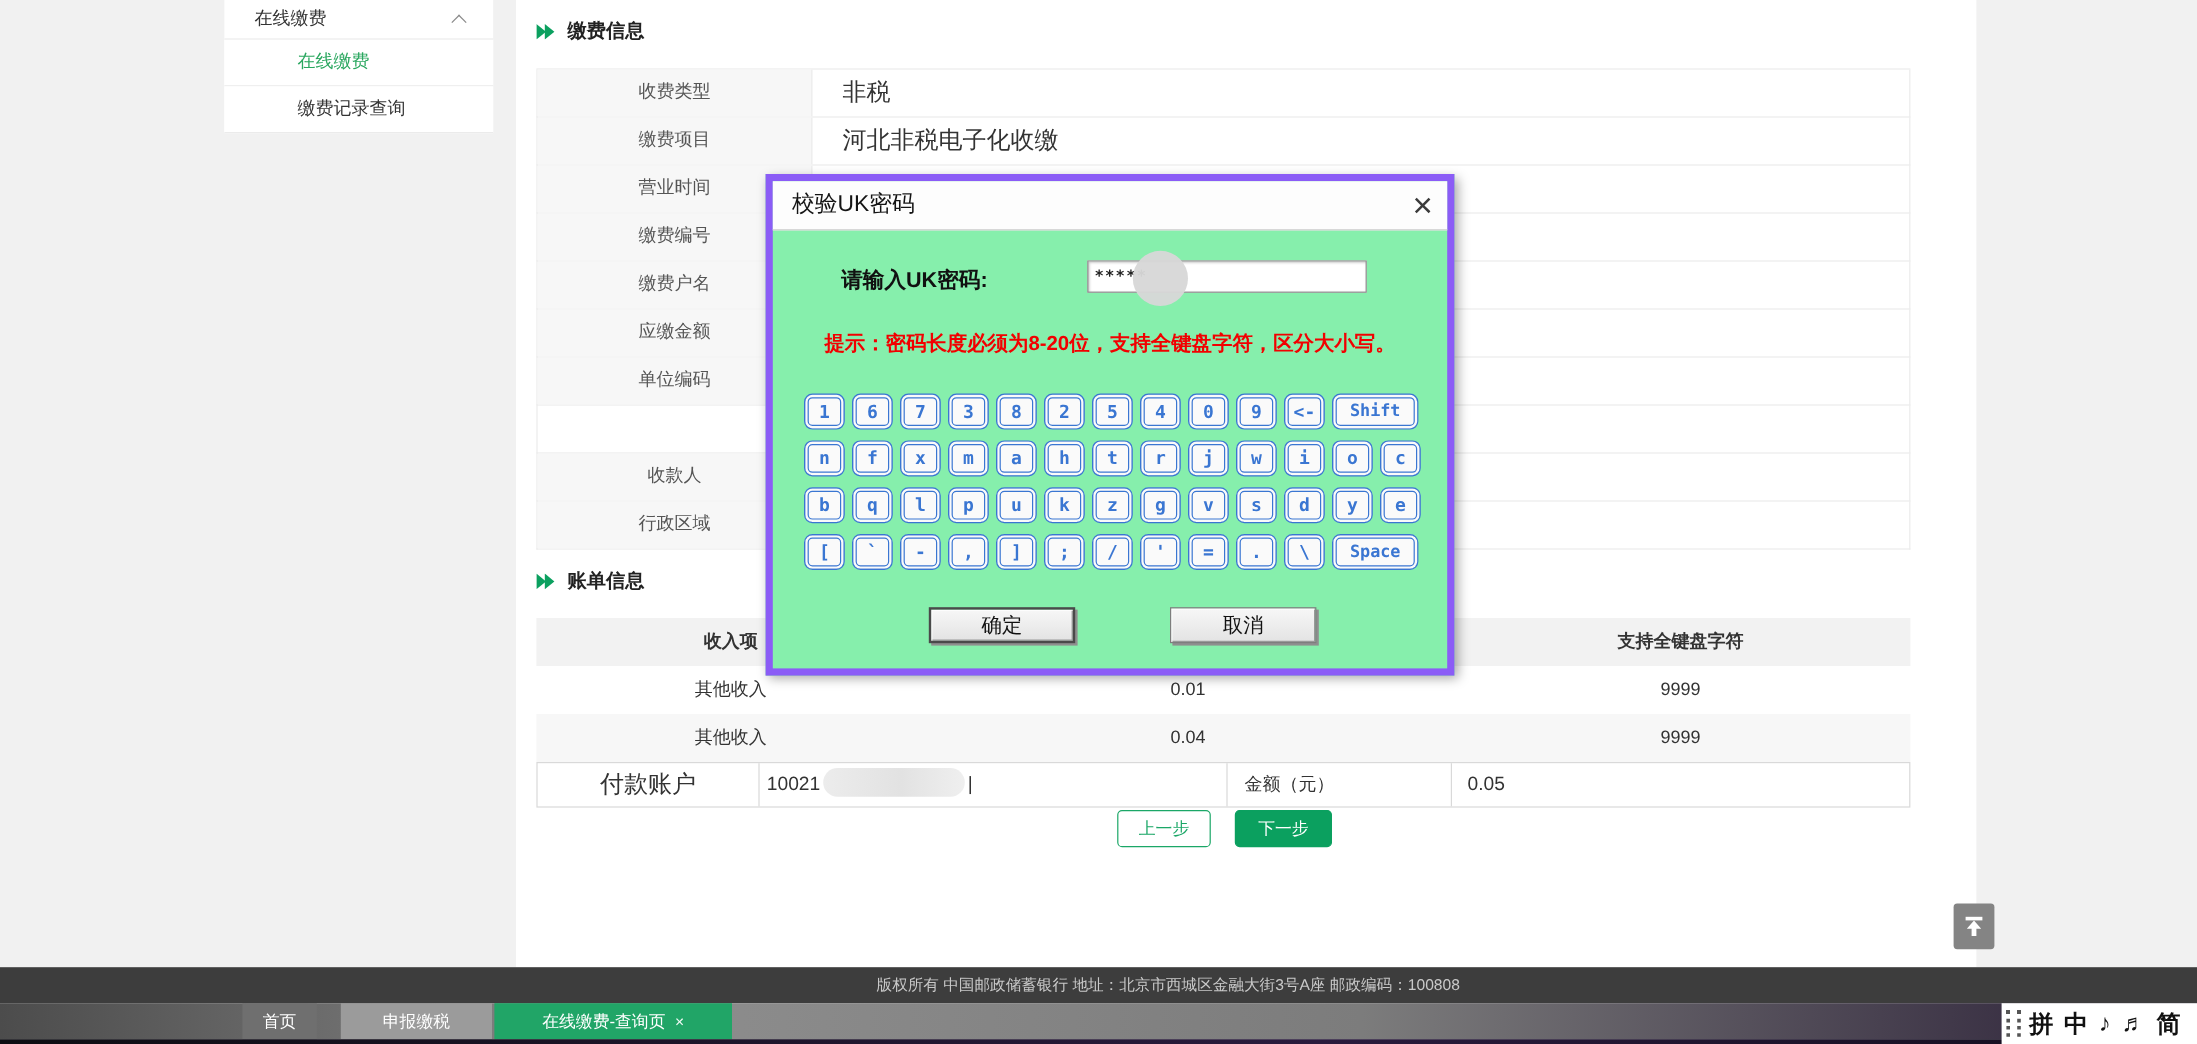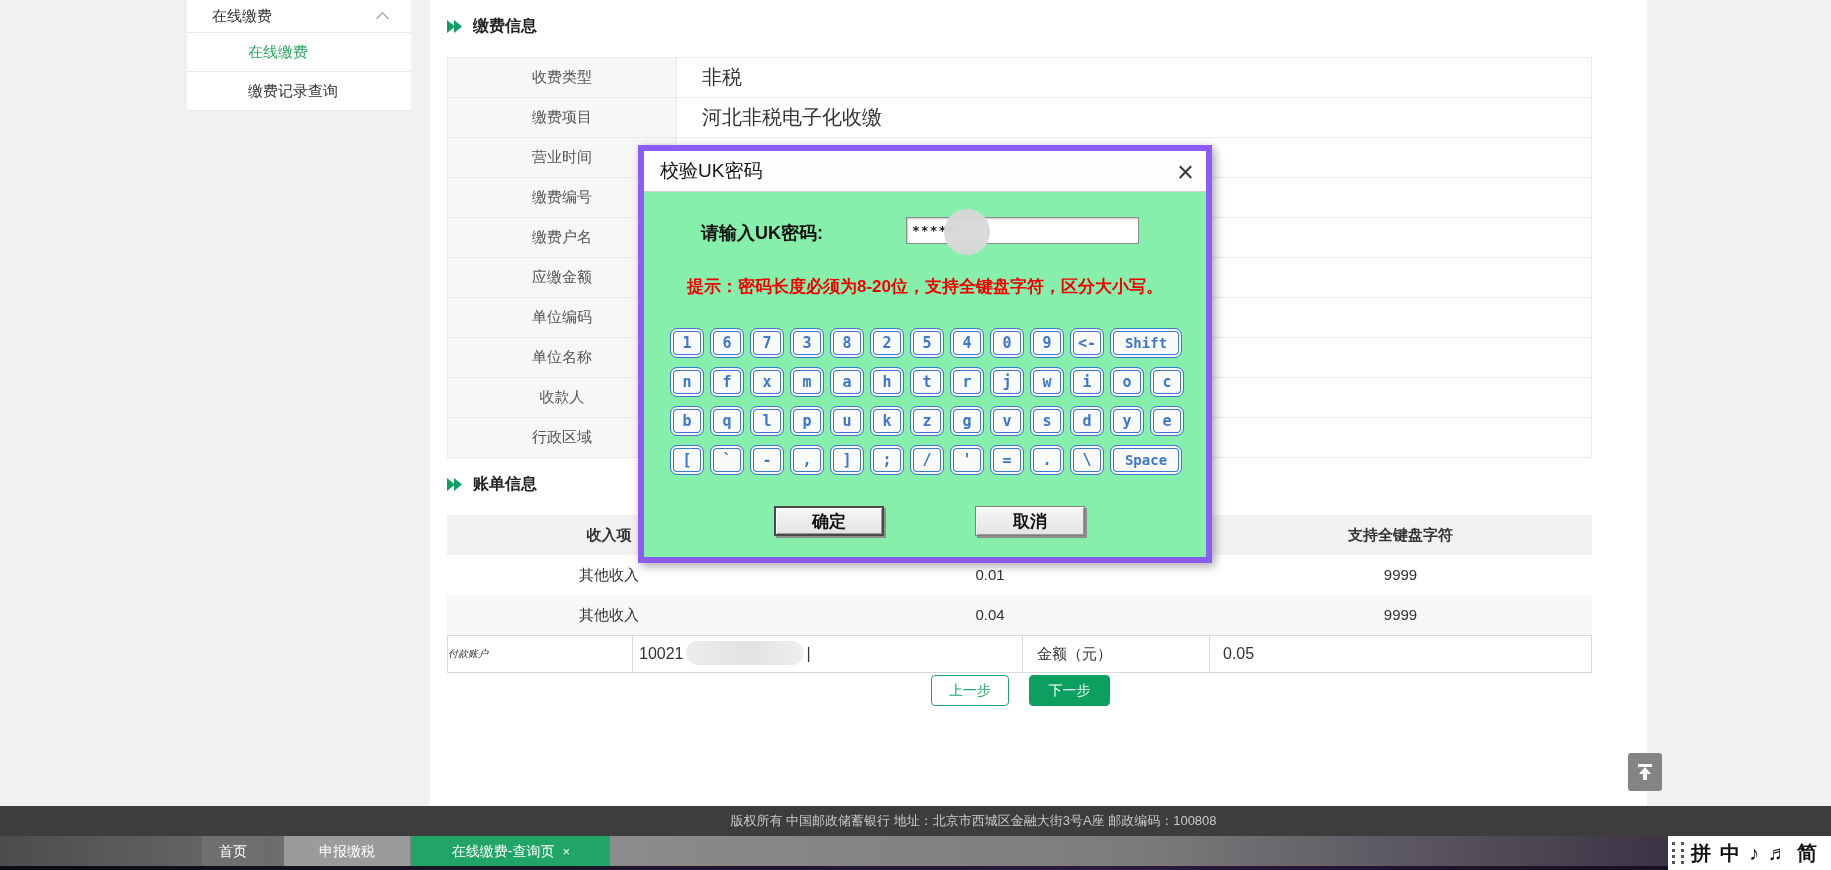--- a/index.html
+++ b/index.html
@@ -23,21 +23,21 @@
   .form-value{flex:1;line-height:38px;padding-left:25px;font-size:20px;color:#333;}
 
   .bill-header{position:absolute;left:17px;top:515px;width:1145px;height:40px;background:#f2f2f2;display:flex;font-size:15px;font-weight:bold;color:#333;}
   .bill-row{position:absolute;left:17px;width:1145px;height:40px;display:flex;font-size:15px;color:#333;}
   .bc1{width:324px;text-align:center;line-height:40px;}
   .bc2{width:438px;text-align:center;line-height:40px;}
   .bc3{width:383px;text-align:center;line-height:40px;}
 
   .payer-row{position:absolute;left:17px;top:635px;width:1145px;height:38px;display:flex;border:1px solid #d9d9d9;box-sizing:border-box;font-size:16px;color:#333;}
   .payer-row .cell{border-right:1px solid #d9d9d9;line-height:36px;box-sizing:border-box;}
-  .pc1{width:185px;text-align:left;font-size:10px;font-style:italic;}
+  .pc1{width:185px;text-align:center;font-size:20px;}
   .pc2{width:390px;padding-left:6px;position:relative;}
   .pc3{width:187px;padding-left:14px;font-size:15px;}
   .pc4{flex:1;padding-left:13px;border-right:none !important;}
   .blur-chip{display:inline-block;vertical-align:middle;width:118px;height:24px;margin:0 3px 3px 2px;border-radius:12px;background:linear-gradient(90deg,#ececec,#e2e2e2 55%,#efefef);}
 
   .step-btns{position:absolute;left:0;top:673px;width:1217px;}
   .btn-prev{position:absolute;left:501px;top:2px;width:78px;height:31px;box-sizing:border-box;background:#fff;border:1px solid #1ba767;border-radius:4px;color:#1ba767;font-size:14px;cursor:pointer;font-family:inherit;}
   .btn-next{position:absolute;left:599px;top:2px;width:81px;height:31px;box-sizing:border-box;background:#0ba05f;border:1px solid #0ba05f;border-radius:4px;color:#fff;font-size:14px;cursor:pointer;font-family:inherit;}
 
   
@@ -62,21 +62,21 @@
   .modal-close{position:absolute;right:12px;top:2px;font-size:29px;color:#3b3b3b;cursor:pointer;line-height:38px;font-weight:normal;}
   .pwd-row{position:absolute;left:0;top:62px;width:100%;}
   .pwd-label{position:absolute;left:57px;top:8px;font-size:18px;font-weight:bold;color:#111;}
   .pwd-input{position:absolute;left:262px;top:4px;width:233px;height:27px;box-sizing:border-box;background:#fff;border:1px solid #8a8a8a;box-shadow:inset 1px 1px 2px rgba(0,0,0,.22);font-family:"DejaVu Sans Mono",monospace;font-size:13px;font-weight:bold;color:#222;padding:0 0 0 5px;letter-spacing:1px;}
   .pwd-blur{position:absolute;left:300px;top:-4px;width:46px;height:46px;border-radius:50%;background:#d7d7d7;opacity:.96;}
   .hint{position:absolute;left:0;top:124px;width:100%;text-align:center;font-size:17px;font-weight:bold;color:#f20000;}
   .kb{position:absolute;left:26px;top:177px;width:522px;}
   .kb-row{display:flex;gap:6px;margin-bottom:9px;}
   .kb-key{width:34px;height:30px;box-sizing:border-box;border-radius:7px;background:#fafafa;border:1px solid #3a76d2;box-shadow:inset 0 0 0 2px #fafafa,inset 0 0 0 3px #3a76d2;color:#3a76d2;font-family:"DejaVu Sans Mono",monospace;font-size:15px;font-weight:bold;text-align:center;padding:0;cursor:pointer;}
   .kb-key.wide{width:72px;font-size:14px;}
-  .btn3d{position:absolute;width:110px;height:30px;box-sizing:border-box;background:linear-gradient(#f7f7f7,#e3e3e3);border:1px solid #7e7e7e;box-shadow:inset 1px 1px 0 #fff,inset -1px -1px 0 #9a9a9a,2px 2px 0 #8f8f8f;font-size:17px;font-weight:bold;color:#111;cursor:pointer;font-family:inherit;}
+  .btn3d{position:absolute;width:122px;height:30px;box-sizing:border-box;background:linear-gradient(#f7f7f7,#e3e3e3);border:1px solid #7e7e7e;box-shadow:inset 1px 1px 0 #fff,inset -1px -1px 0 #9a9a9a,2px 2px 0 #8f8f8f;font-size:17px;font-weight:normal;color:#111;cursor:pointer;font-family:inherit;}
   .btn-ok{left:130px;top:355px;border:2px solid #4a4a4a;}
   .btn-cancel{left:331px;top:355px;}
 </style>
 </head>
 <body>
 
 <div class="canvas">
 
   <aside class="sidebar">
     <div class="side-group">
@@ -120,21 +120,20 @@
         </div>
         <div class="form-row">
           <div class="form-label">应缴金额</div>
           <div class="form-value"></div>
         </div>
         <div class="form-row">
           <div class="form-label">单位编码</div>
           <div class="form-value"></div>
         </div>
         <div class="form-row">
-          <div class="form-label">单位名称</div>
           <div class="form-value"></div>
         </div>
         <div class="form-row">
           <div class="form-label">收款人</div>
           <div class="form-value"></div>
         </div>
         <div class="form-row">
           <div class="form-label">行政区域</div>
           <div class="form-value"></div>
         </div>

